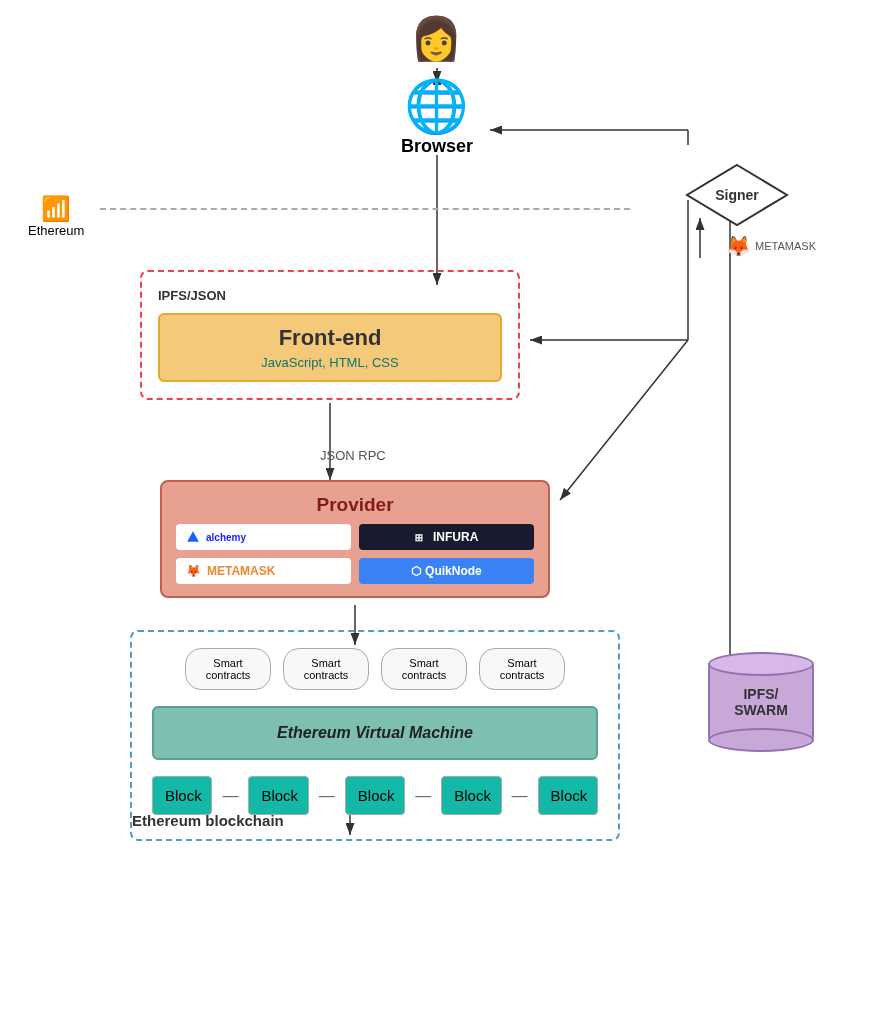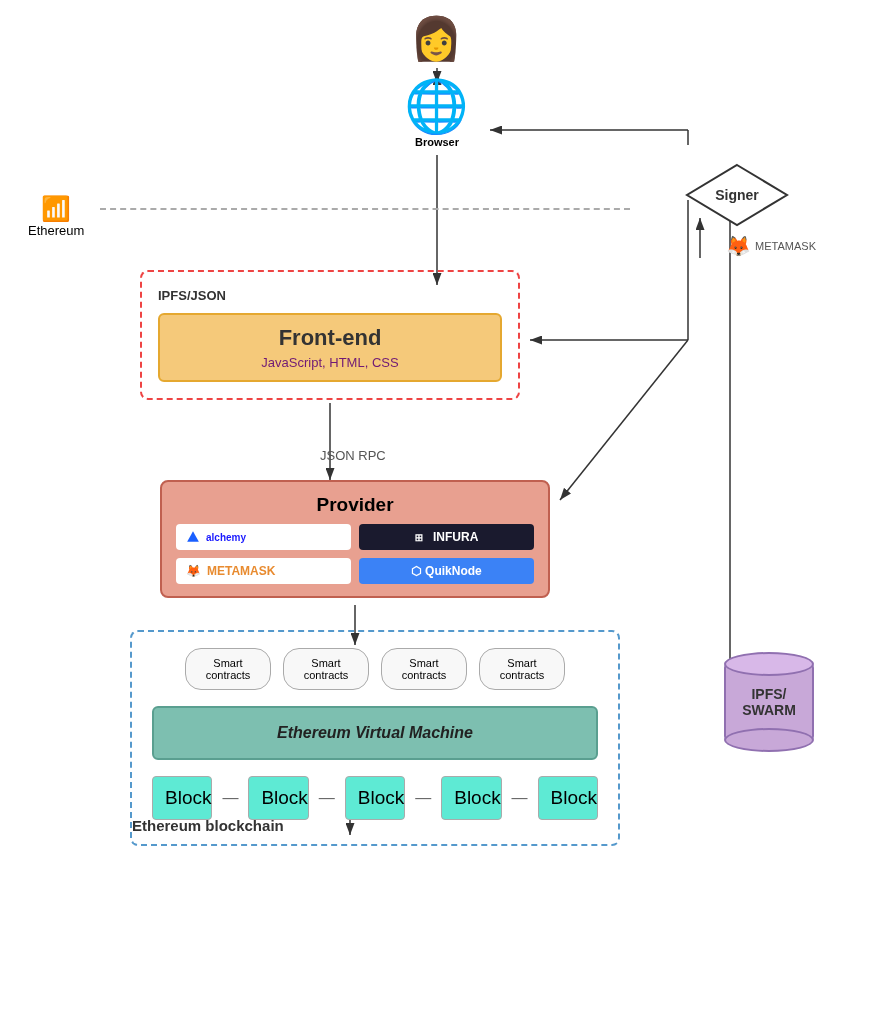--- a/index.html
+++ b/index.html
@@ -33,21 +33,21 @@
       top: 80px;
       left: 50%;
       transform: translateX(-50%);
       text-align: center;
     }
     .browser-globe {
       font-size: 52px;
       line-height: 1;
     }
     .browser-label {
-      font-size: 11px;
+      font-size: 18px;
       font-weight: bold;
       margin-top: 4px;
     }
 
     
     .internet-box {
       position: absolute;
       top: 195px;
       left: 28px;
       text-align: center;
@@ -105,21 +105,21 @@
       padding: 10px 20px;
       text-align: center;
     }
     .frontend-title {
       font-size: 22px;
       font-weight: bold;
       color: #333;
     }
     .frontend-subtitle {
       font-size: 13px;
-      color: #701a75;
+      color: #0f766e;
       margin-top: 4px;
     }
 
     
     .json-rpc-label {
       position: absolute;
       top: 448px;
       left: 320px;
       font-size: 13px;
       color: #555;
@@ -132,21 +132,21 @@
       left: 160px;
       width: 390px;
       background: #e8a090;
       border: 2px solid #c06050;
       border-radius: 8px;
       padding: 12px 14px;
     }
     .provider-title {
       font-size: 19px;
       font-weight: bold;
-      color: #000000;
+      color: #7f1d1d;
       text-align: center;
       margin-bottom: 8px;
     }
     .provider-logos {
       display: grid;
       grid-template-columns: 1fr 1fr;
       gap: 8px;
     }
     .provider-logo-item {
       background: #fff;
@@ -233,40 +233,40 @@
     .blocks-row {
       display: flex;
       gap: 10px;
       justify-content: center;
       align-items: center;
     }
     .block-box {
       border: 1.5px solid #aaa;
       border-radius: 4px;
       padding: 10px 12px;
-      font-size: 19px;
+      font-size: 15px;
       font-weight: normal;
       text-align: center;
-      background: #5eead4;
+      background: #14b8a6;
       min-width: 60px;
     }
     .block-connector {
       font-size: 16px;
       color: #666;
     }
 
     
     .ipfs-swarm-cylinder {
       position: absolute;
       top: 660px;
       right: 60px;
       text-align: center;
     }
     .cylinder-shape {
-      width: 90px;
+      width: 106px;
       background: #c8a8d8;
       border: 2px solid #9070b0;
       border-radius: 8px;
       padding: 24px 8px;
       position: relative;
       margin: 0 auto;
     }
     .cylinder-shape::before {
       content: '';
       position: absolute;

